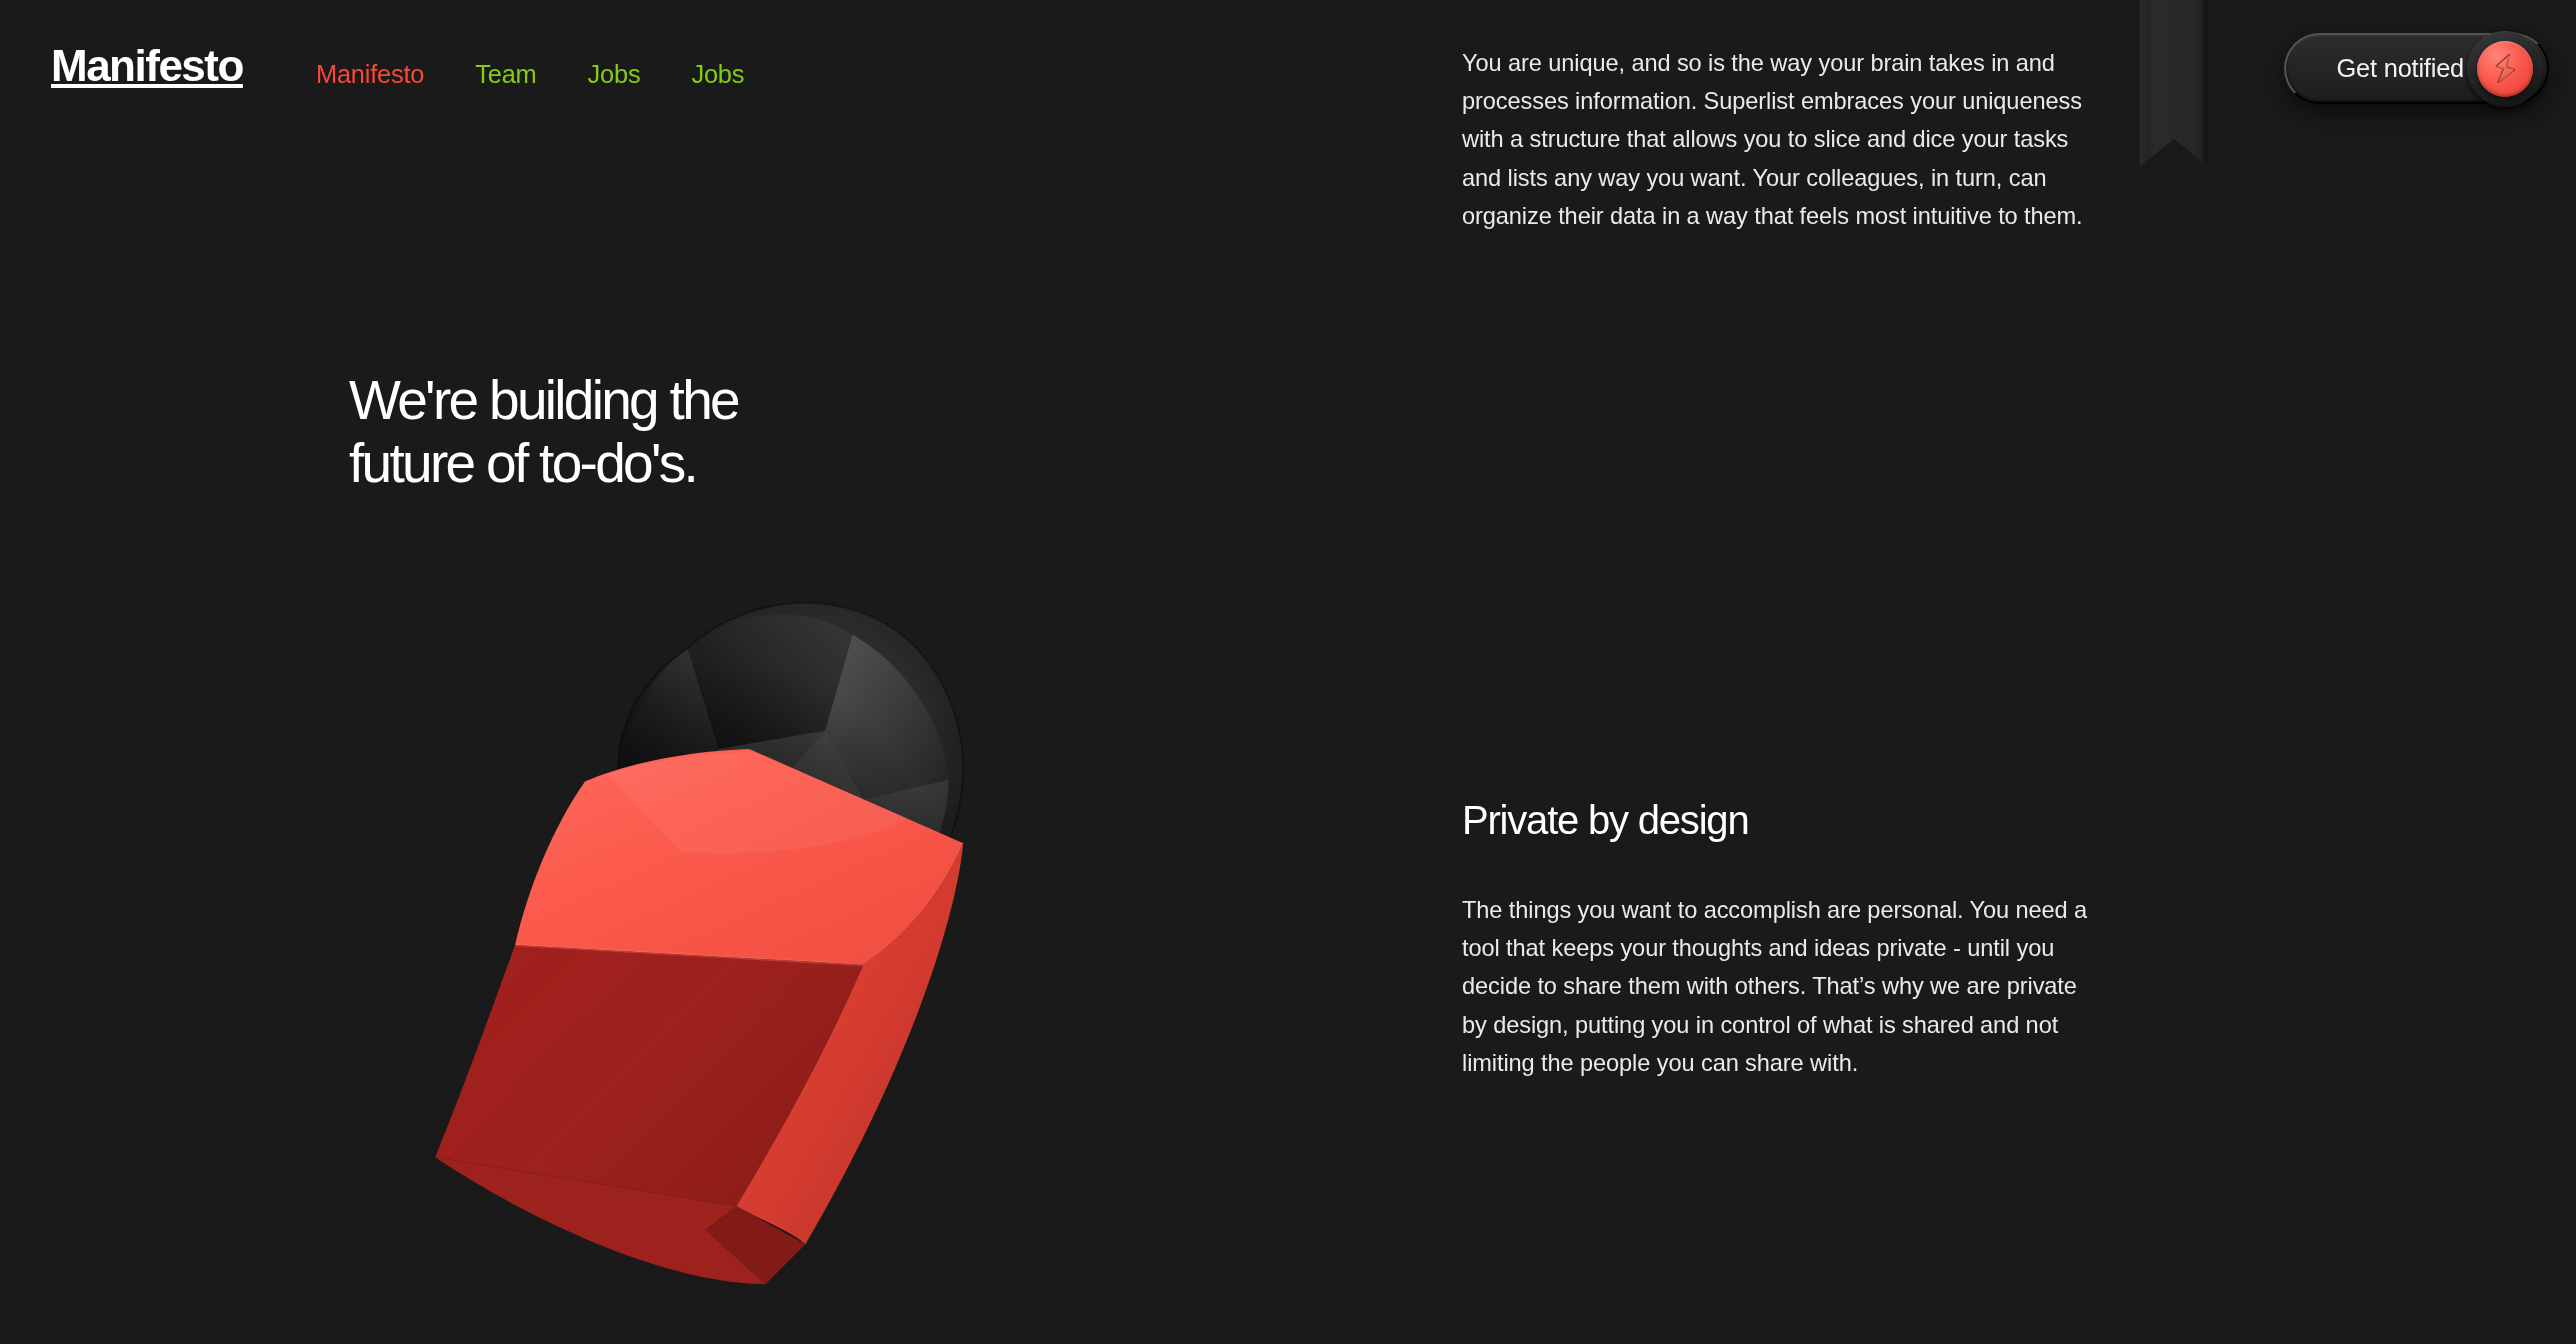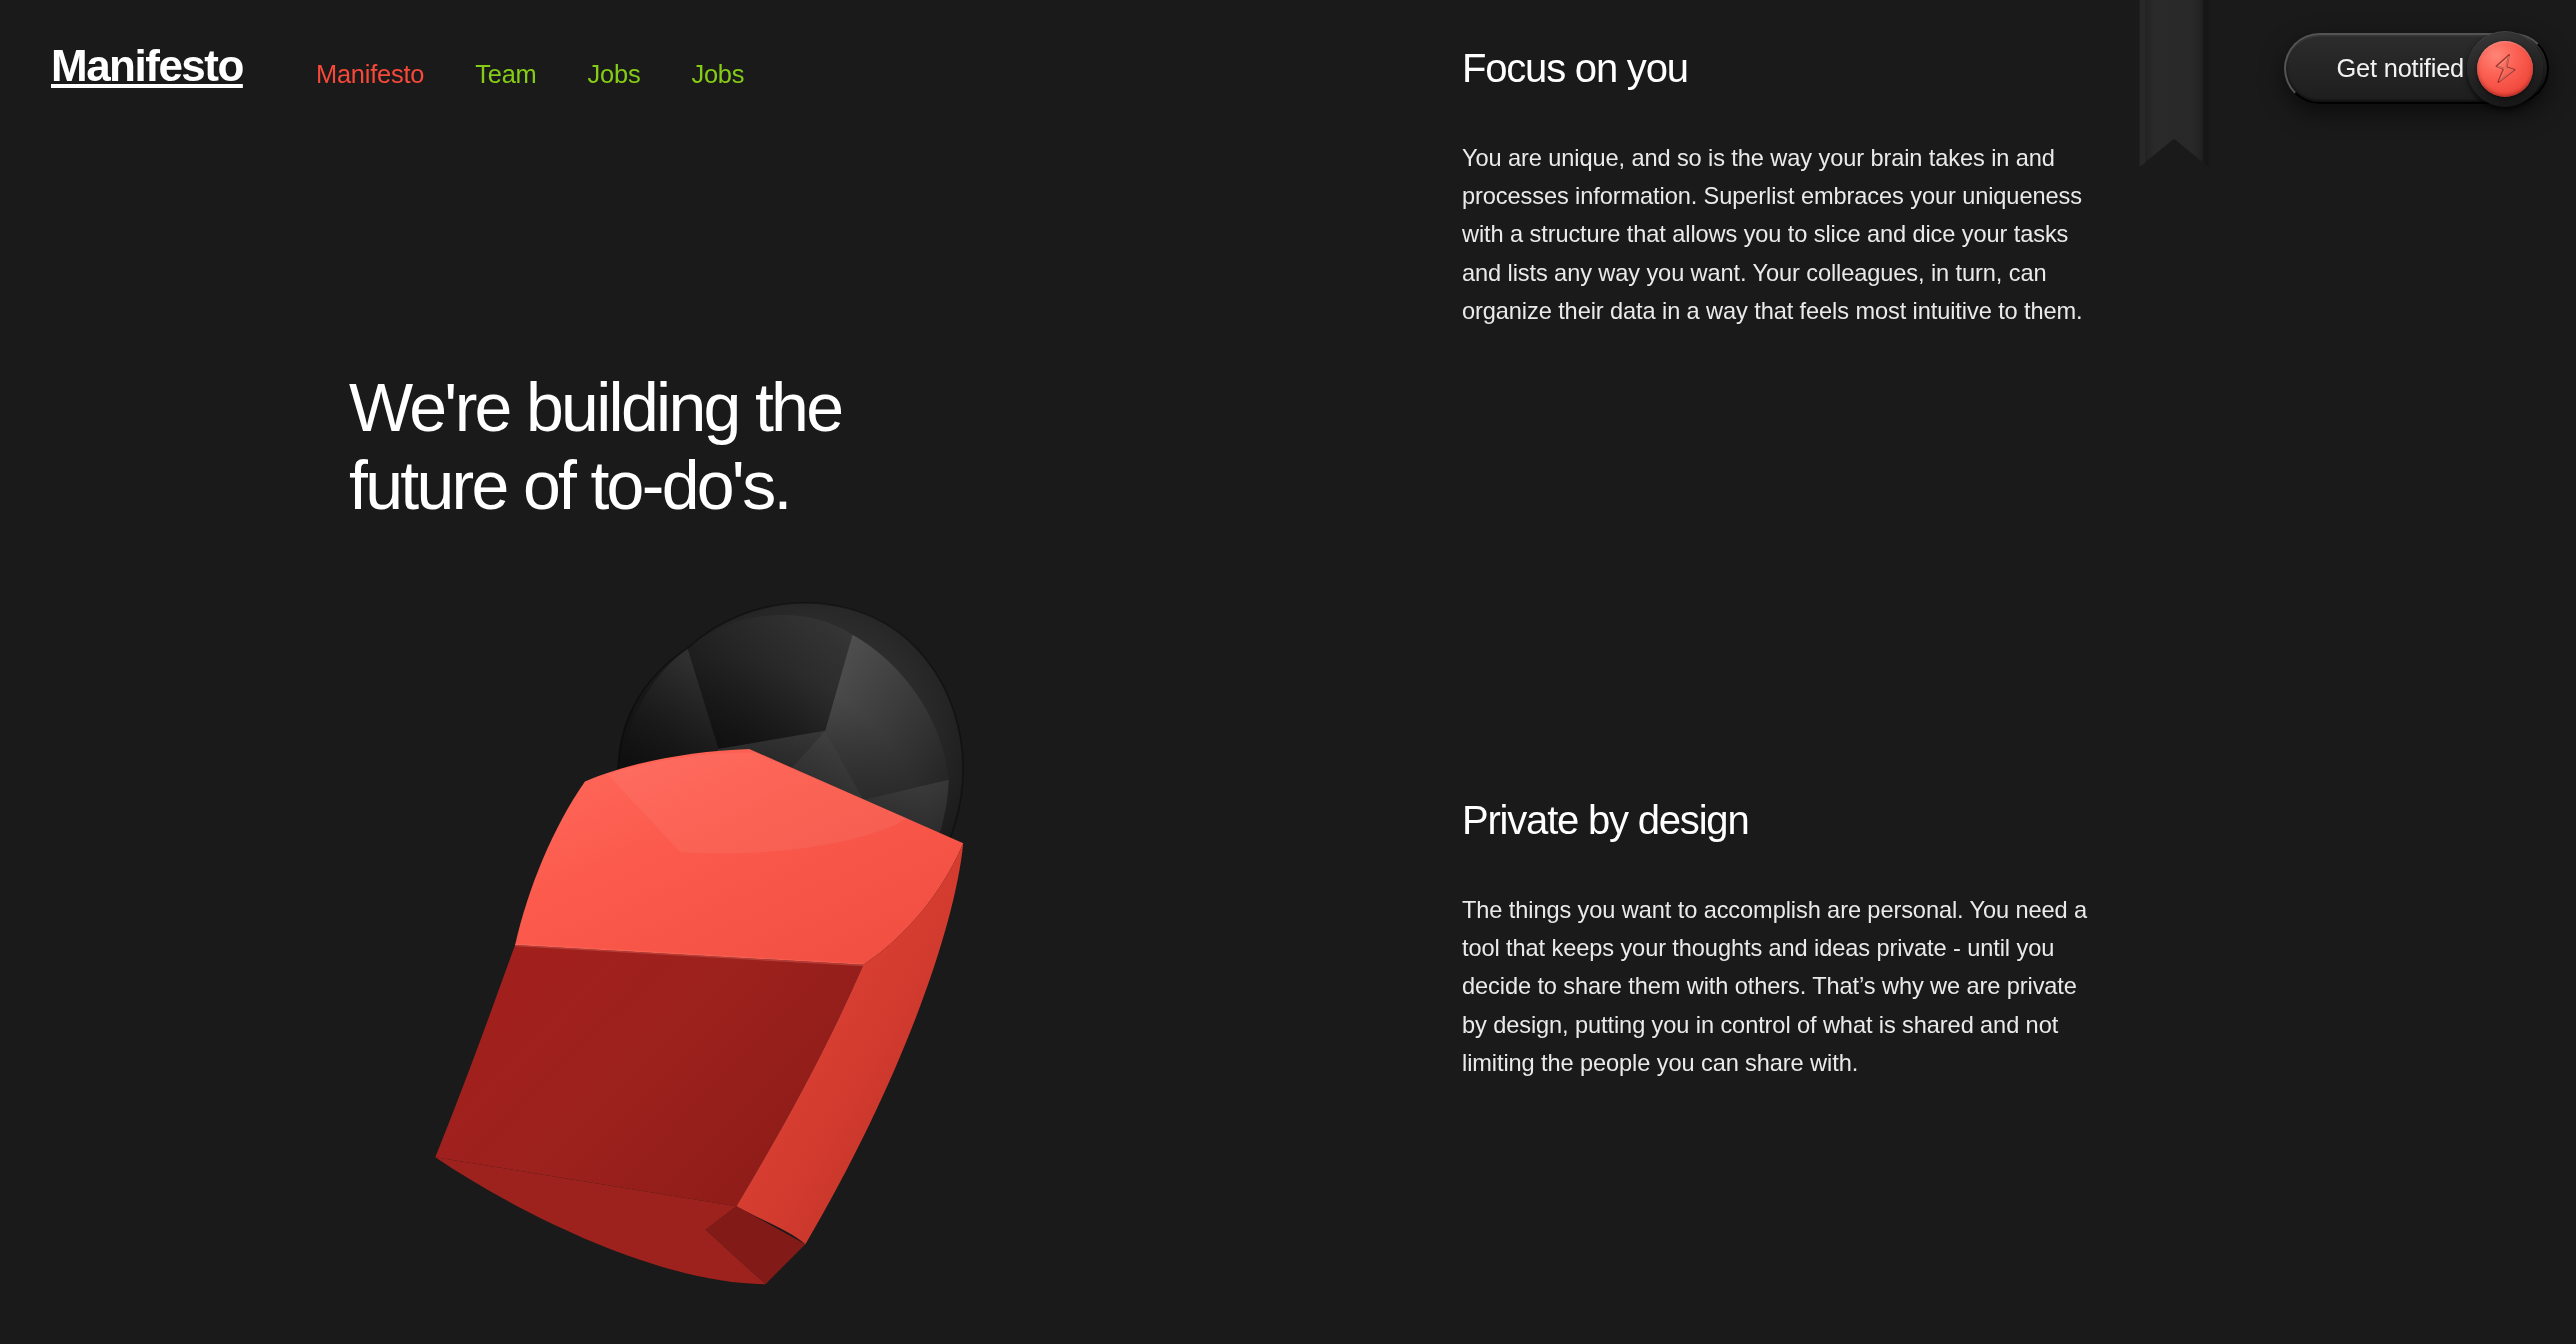--- a/index.html
+++ b/index.html
@@ -132,21 +132,21 @@
 
   
   .hero {
     position:absolute;
     left:349px;
     top:369px;
     width:998px;
     z-index:20;
   }
   .hero-title {
-    font-size:68px;
+    font-size:55px;
     line-height:1.14;
     font-weight:400;
     letter-spacing:-2.7px;
     color:#ffffff;
     white-space:pre-line;
   }
 
   
   .artwork {
     position:absolute;
@@ -347,21 +347,20 @@
       <path d="M230 224 C 280 208, 340 200, 392 200 L 560 272 C 520 298, 420 316, 310 310 Z" fill="#ffffff" opacity="0.055"></path>
 
       <path d="M128 412 L 512 434" stroke="#ff7c6e" stroke-opacity="0.30" stroke-width="3"></path>
     </g>
   </svg>
 </div>
 
 <div class="content-col">
 
   <section class="content-block block-focus">
-    <h2 class="block-heading">Focus on you</h2>
     <p class="block-body">You are unique, and so is the way your brain takes in and processes information. Superlist embraces your uniqueness with a structure that allows you to slice and dice your tasks and lists any way you want. Your colleagues, in turn, can organize their data in a way that feels most intuitive to them.</p>
   </section>
 
   <section class="content-block block-private">
     <h2 class="block-heading">Private by design</h2>
     <p class="block-body">The things you want to accomplish are personal. You need a tool that keeps your thoughts and ideas private - until you decide to share them with others. That’s why we are private by design, putting you in control of what is shared and not limiting the people you can share with.</p>
   </section>
 
 </div>
 

